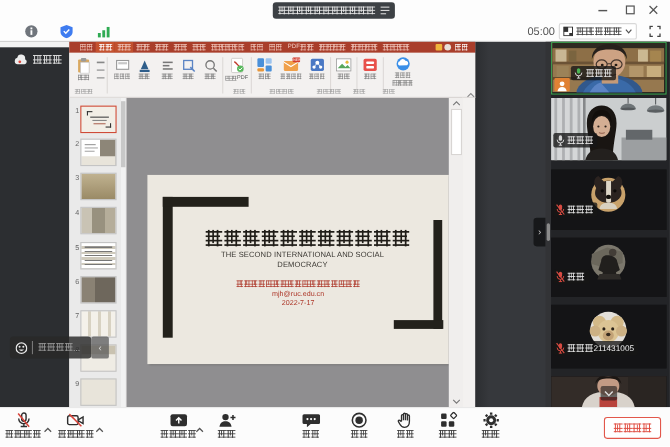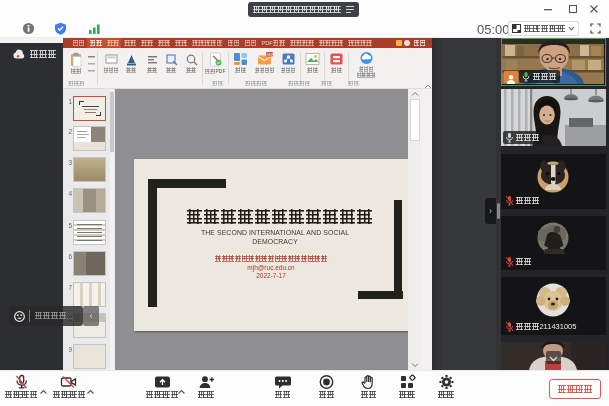--- a/index.html
+++ b/index.html
@@ -18,21 +18,21 @@
 #pill{position:absolute;left:248px;top:2px;width:111px;height:15px;background:#3d4145;border-radius:3px;
 display:flex;align-items:center;justify-content:center;color:#fff;font-size:8.2px}
 #pill .zh{--c:#e8e8e8}
 #pill .menu{display:inline-block;margin-left:5px;width:8px;height:7px;
 background:linear-gradient(#d5d5d5,#d5d5d5) 0 0/8px 1.4px,linear-gradient(#d5d5d5,#d5d5d5) 0 3px/8px 1.4px,linear-gradient(#d5d5d5,#d5d5d5) 0 6px/5px 1.4px;background-repeat:no-repeat}
 .winc{position:absolute;top:0;height:18px;display:flex;align-items:center;color:#555}
 #wmin{left:543px}#wmax{left:568px}#wclose{left:589px}
 
 #infobar{position:absolute;left:0;top:19px;width:609px;height:19px;background:#fdfdfd;border-bottom:1px solid #ececec}
 .ib-ico{position:absolute;top:2.5px}
-#timer{position:absolute;left:477px;top:4px;width:30px;height:13px;font-size:13px;color:#555;text-align:center;line-height:13px}
+#timer{position:absolute;left:477px;top:4px;width:30px;height:13px;font-size:10px;color:#555;text-align:center;line-height:13px}
 #viewbtn{position:absolute;left:508px;top:2px;width:71px;height:15px;border:1px solid #d8d8d8;border-radius:2px;background:#fff;
 display:flex;align-items:center;justify-content:center;font-size:8.5px;color:#333}
 #viewbtn .zh{--c:#454545}
 #fsbtn{position:absolute;left:590px;top:4px;width:11px;height:11px}
 
 #stage{position:absolute;left:0;top:38px;width:609px;height:332px;background:linear-gradient(90deg,#2c2e31 0%,#2c2e31 71%,#36383c 73%,#36383c 100%)}
 #rec{position:absolute;left:12px;top:10px;height:12px;display:flex;align-items:center;color:#ddd;font-size:9px}
 #rec .zh{--c:#dcdcdc}
 
 #wps{position:absolute;left:63px;top:0;width:369px;height:332px;background:#f3f1f0}
@@ -70,21 +70,21 @@
 #chatpill .txt{font-size:8px;color:#aaa}
 #chatpill .txt .zh{--c:#999}
 #chatcol{position:absolute;left:83px;top:268px;width:16px;height:20px;background:rgba(90,90,90,.75);border-radius:2px;color:#ddd;font-size:9px;display:flex;align-items:center;justify-content:center}
 
 #handle{position:absolute;left:485px;top:160px;width:11px;height:26px;background:#17181a;border-radius:3px 0 0 3px;color:#cfcfcf;display:flex;align-items:center;justify-content:center;font-size:9px}
 #psb{position:absolute;left:496px;top:0px;width:5px;height:332px;background:#323336}
 #psb .pt{position:absolute;left:1px;top:165px;width:3px;height:16px;background:#8a8a8a;border-radius:2px}
 
 #videos{position:absolute;left:501px;top:38px;width:108px;height:332px;background:#232427}
 .vt{position:absolute;left:0;width:105px;overflow:hidden;background:#151517}
-.vt .nm{position:absolute;left:0;bottom:2px;height:13px;display:flex;align-items:flex-start}
+.vt .nm{position:absolute;left:0;bottom:12px;height:13px;display:flex;align-items:flex-start}
 .cap{background:rgba(22,22,22,.78);border-radius:2px;height:13px;display:flex;align-items:center;padding:0 4px 0 2px;color:#eee;font-size:8px}
 .cap .zh{--c:#e6e6e6}
 
 #toolbar{position:absolute;left:0;top:370px;width:609px;height:36px;background:#fcfcfc;border-top:1px solid #e9e9e9}
 .titem{position:absolute;top:3px;width:44px;display:flex;flex-direction:column;align-items:center}
 .titem .lb{margin-top:1px;font-size:8px;color:#333;white-space:nowrap;display:flex}
 .titem .lb .zh{--c:#3a3a3a;width:.92em;height:.92em}
 .chev{position:absolute;top:10px;width:9px;height:6px}
 #leave{position:absolute;left:549px;top:8px;width:52px;height:20px;border:1px solid #e2574b;border-radius:3px;color:#df4b3f;font-size:9px;display:flex;align-items:center;justify-content:center;background:#fff}
 #leave .zh{--c:#df4b3f}

